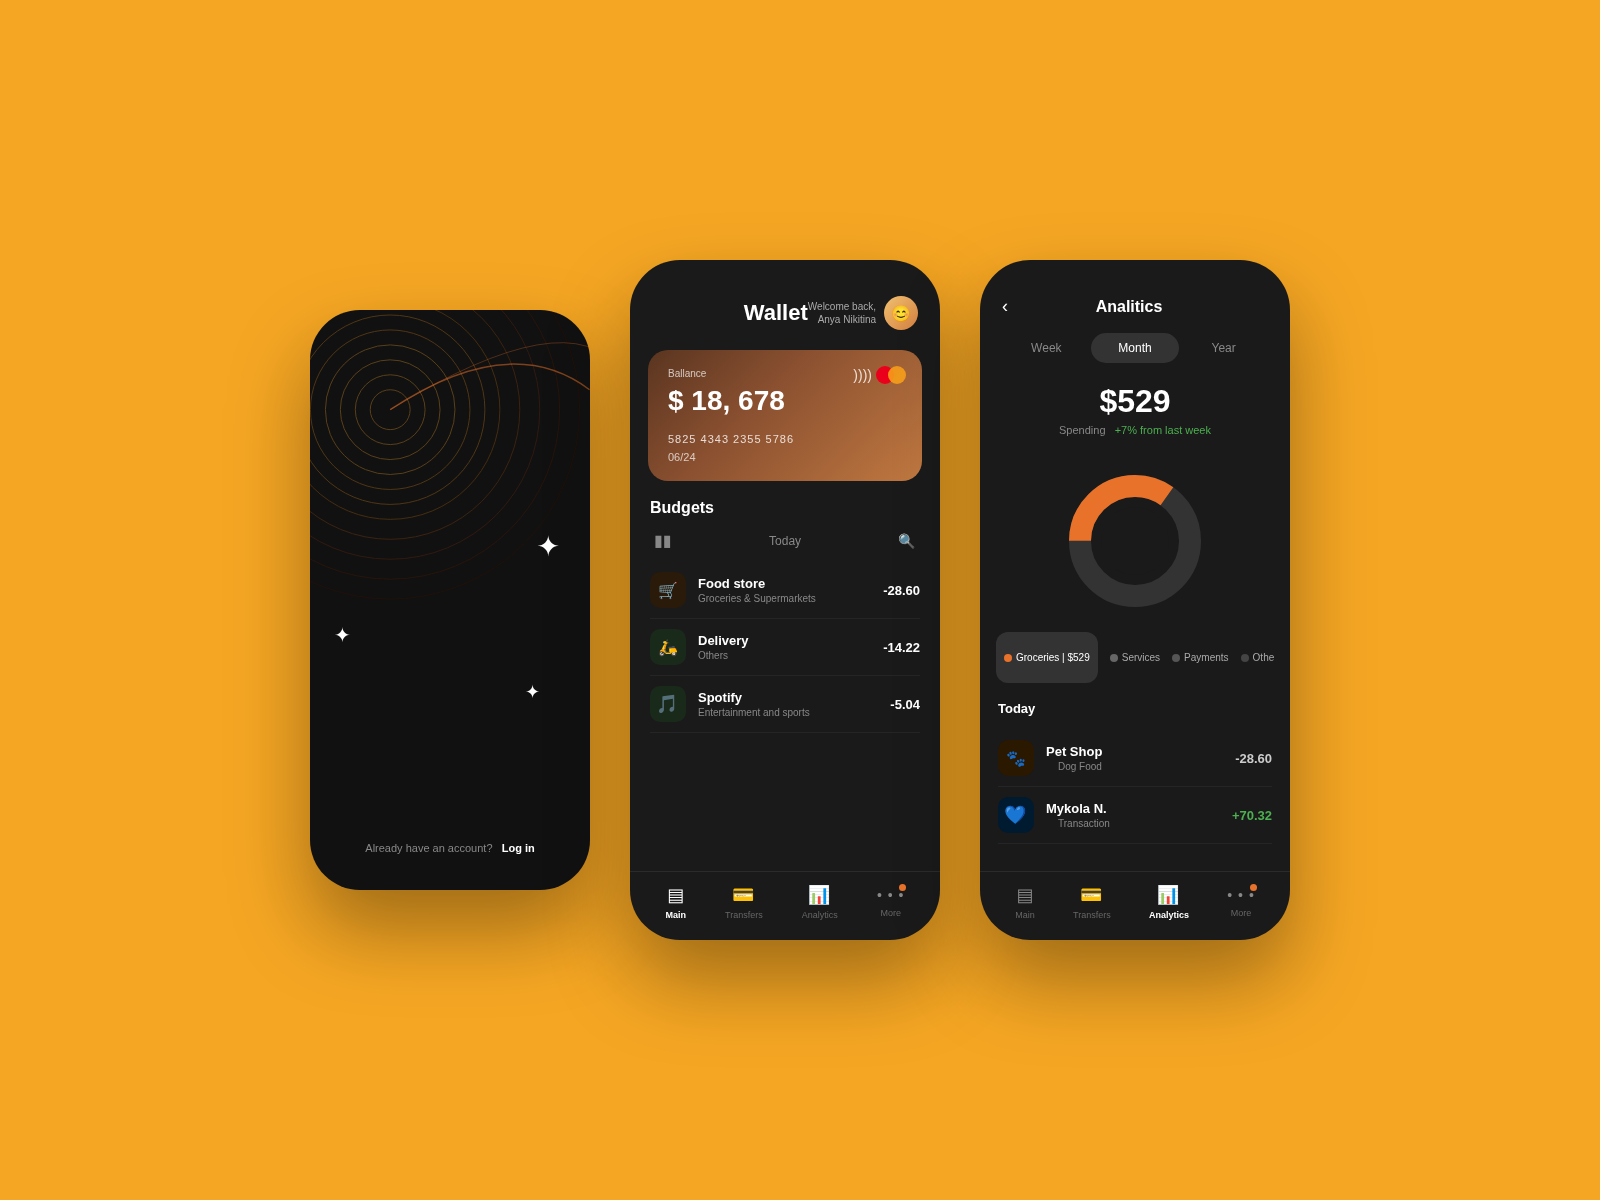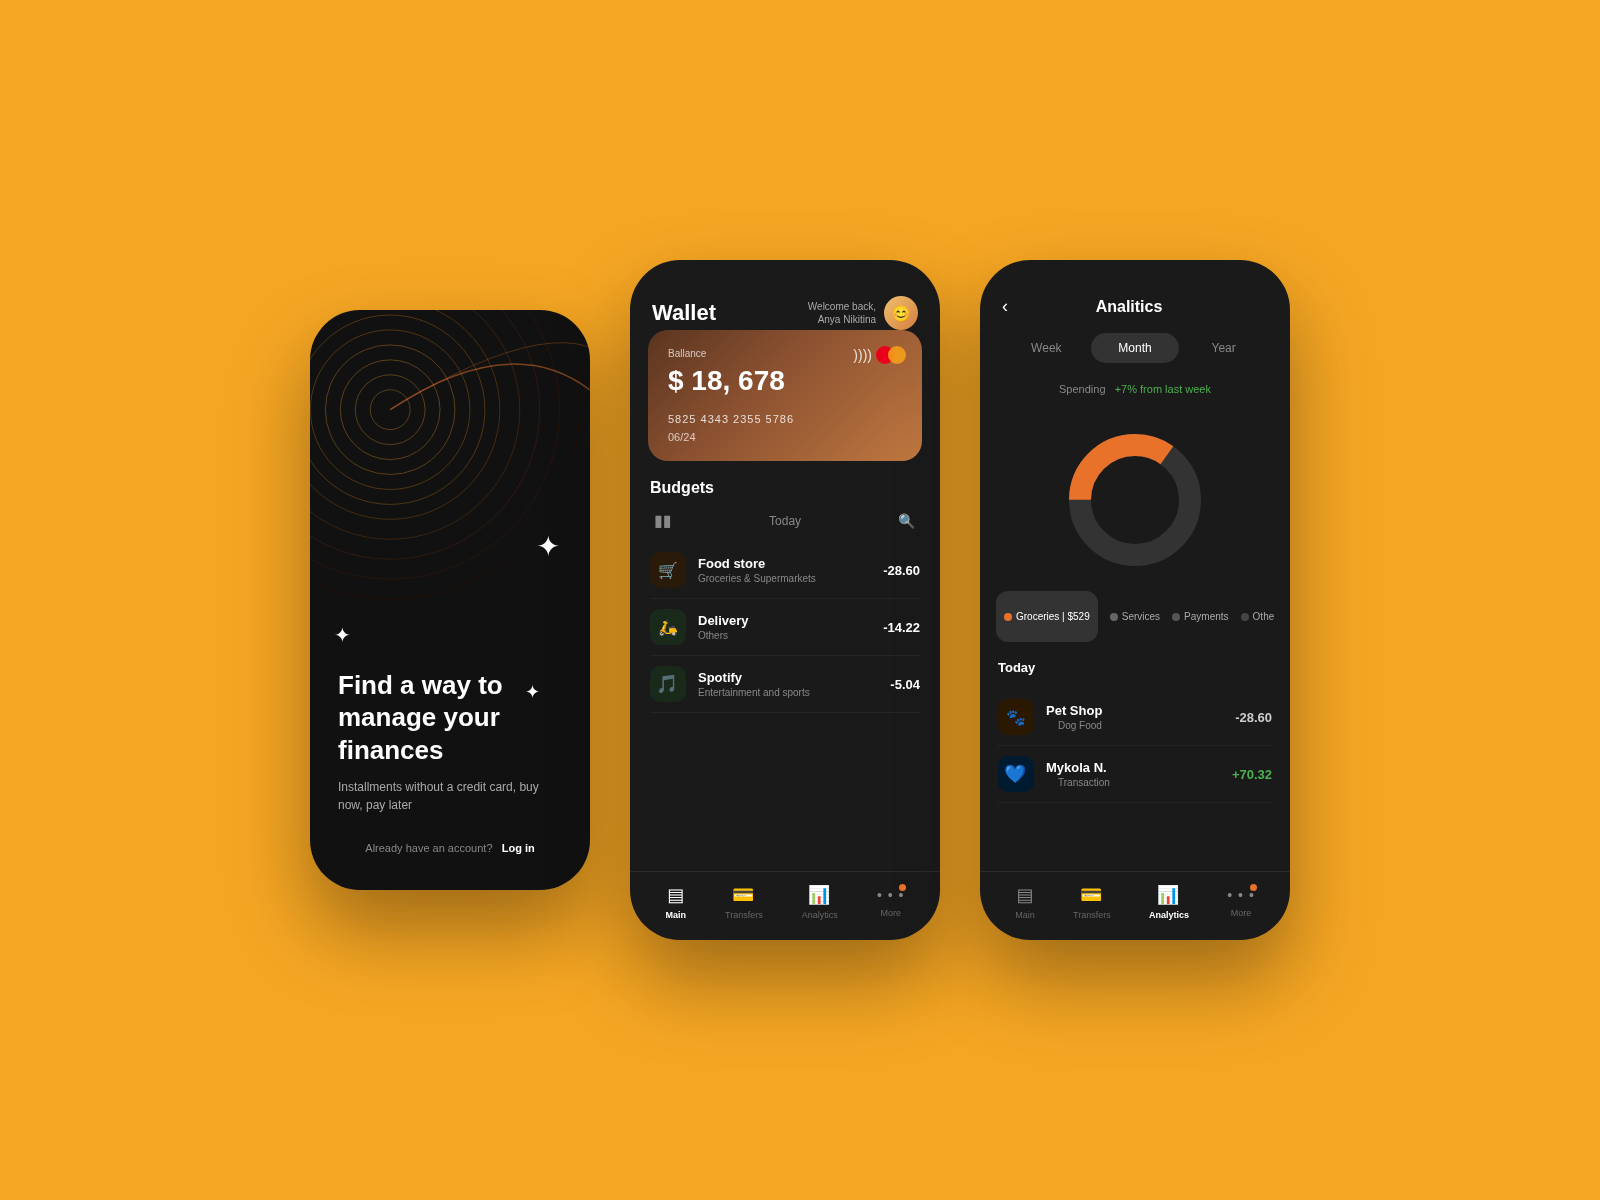--- a/index.html
+++ b/index.html
@@ -120,22 +120,22 @@
     .phone-2-inner {
       width: 100%;
       height: 100%;
       display: flex;
       flex-direction: column;
     }
 
     .wallet-header {
       display: flex;
       align-items: center;
-      justify-content: space-between;
-      padding: 36px 22px 0;
+      justify-content: flex-end;
+      padding: 36px 22px 20px;
     }
 
     .wallet-title {
       font-size: 22px;
       font-weight: 700;
       color: white;
     }
 
     .welcome-area {
       display: flex;
@@ -566,22 +566,20 @@
           <path d="M 80 100 Q 200 20 280 80" stroke="#E8722A" fill="none" stroke-width="1.5" opacity="0.5"></path>
           <path d="M 80 100 Q 260 -10 310 60" stroke="#E8722A" fill="none" stroke-width="1" opacity="0.3"></path>
         </svg>
       </div>
 
       <div class="star-1">✦</div>
       <div class="star-2">✦</div>
       <div class="star-3">✦</div>
 
       <div class="onboard-content">
-        <div class="onboard-title">Find a way to manage your finances</div>
-        <div class="onboard-subtitle">Installments without a credit card, buy now, pay later</div>
         <div class="login-row">
           <span>Already have an account?</span>
           &nbsp;
           <span class="login-link">Log in</span>
         </div>
       </div>
     </div>
   </div>
 
   <div class="phone phone-2">
@@ -680,20 +678,21 @@
         <span class="back-btn">‹</span>
         <div class="analytics-title">Analitics</div>
       </div>
 
       <div class="period-tabs">
         <div class="period-tab">Week</div>
         <div class="period-tab active">Month</div>
         <div class="period-tab">Year</div>
       </div>
 
+      <div class="spending-amount">$529</div>
       <div class="spending-subtitle">
         <span>Spending</span>
         &nbsp;
         <span class="spending-positive">+7% from last week</span>
       </div>
 
       <div class="donut-container">
         <svg class="donut-svg" viewBox="0 0 180 160" xmlns="http://www.w3.org/2000/svg">
 
           <circle cx="90" cy="85" r="55" fill="none" stroke="#333" stroke-width="22"></circle>

